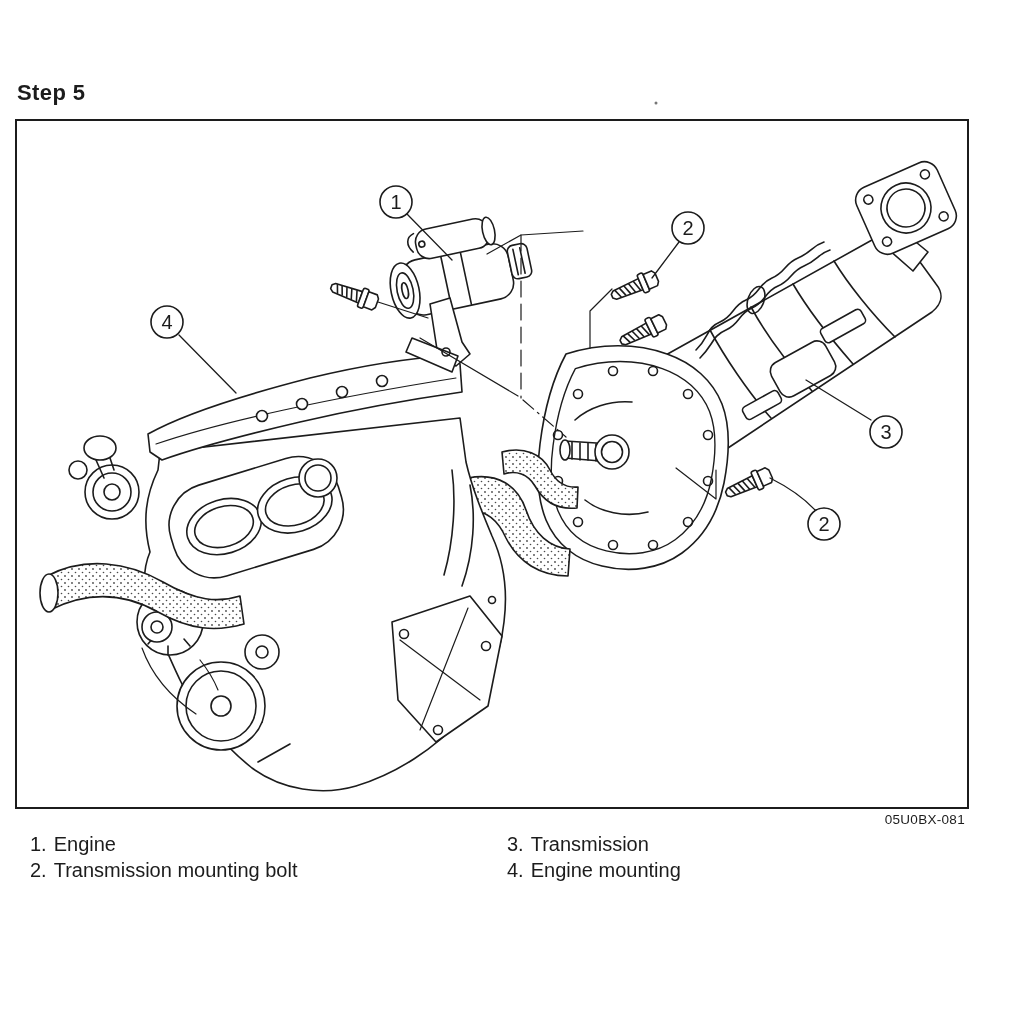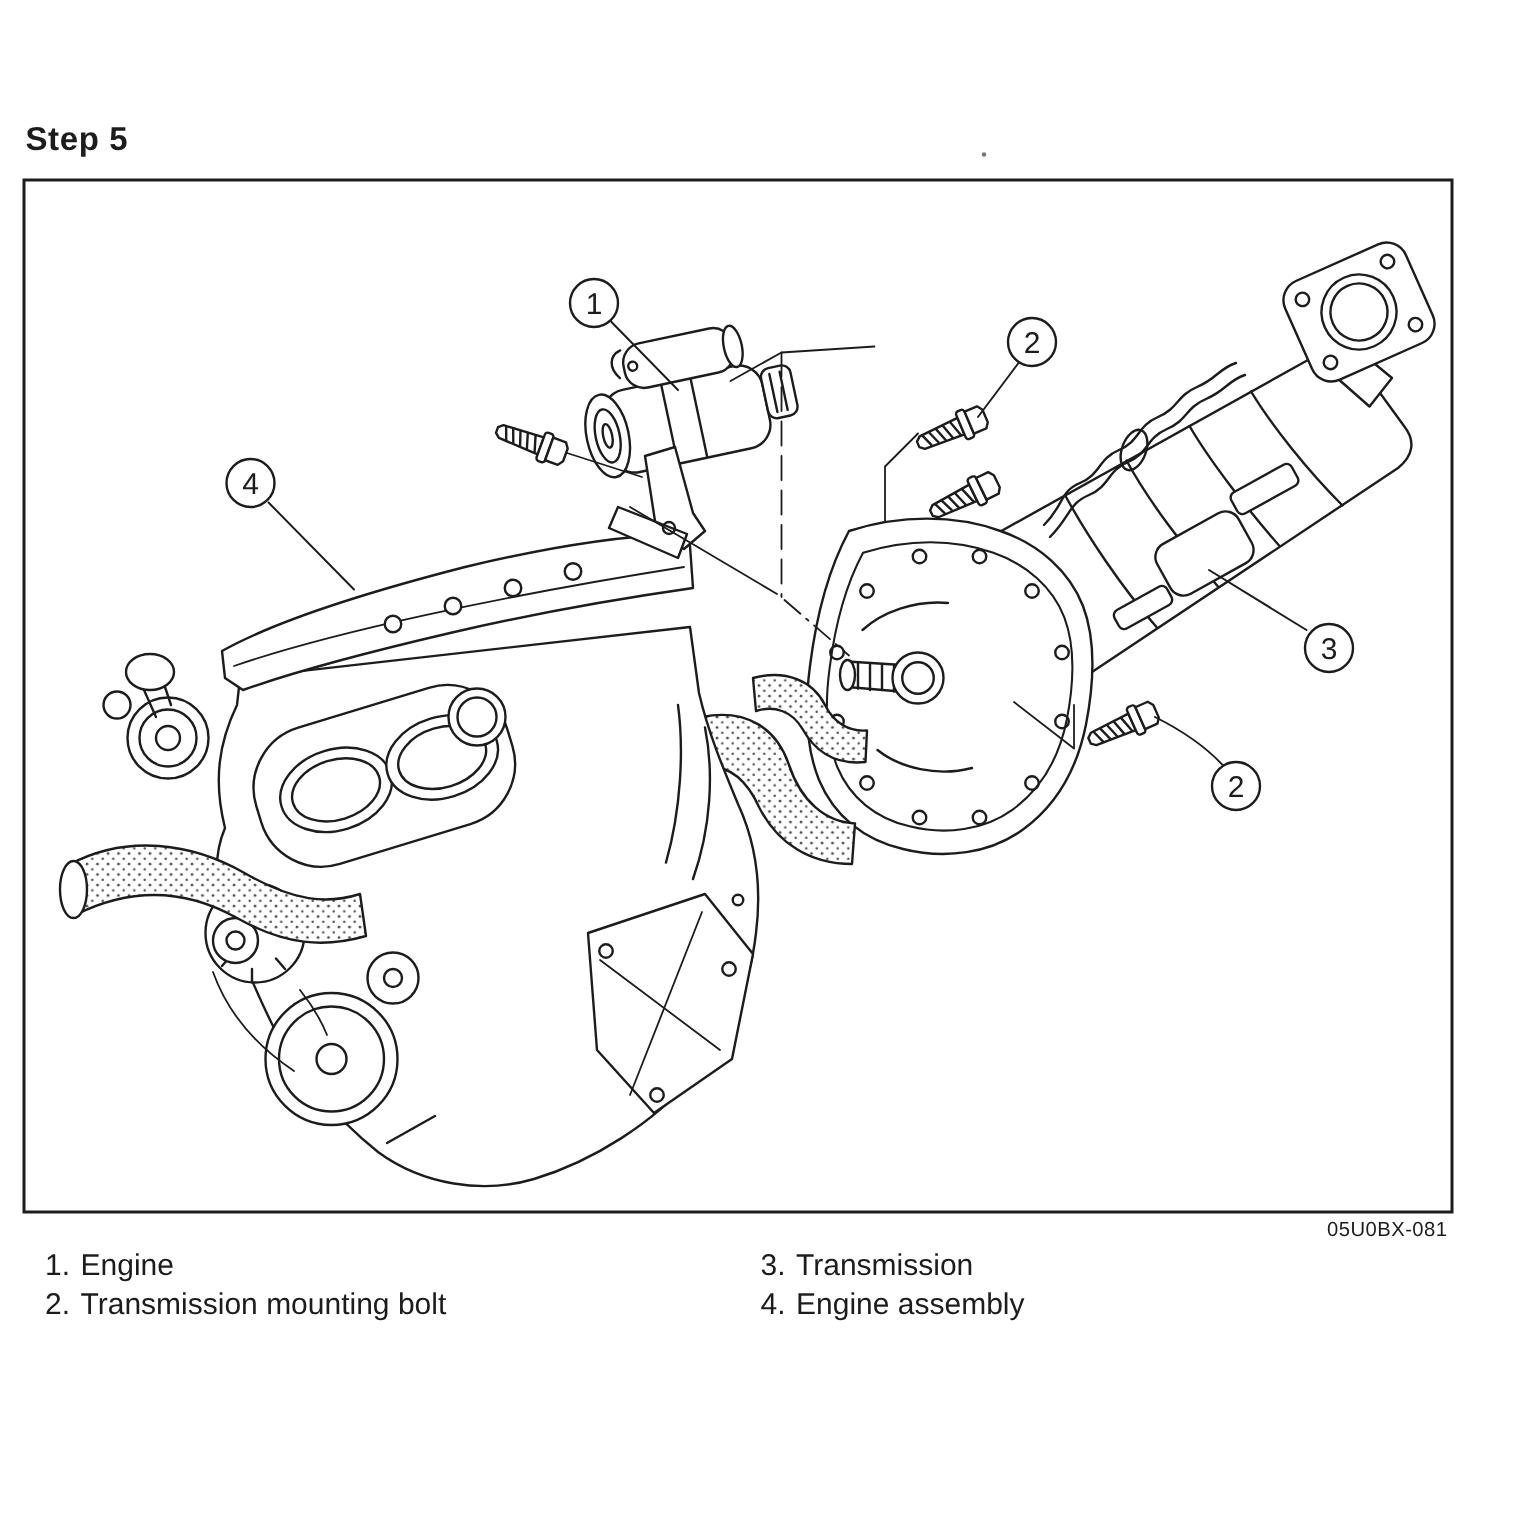--- a/index.html
+++ b/index.html
@@ -261,15 +261,15 @@
   </div>
 </div>
 
 <div class="legend-col c2">
   <div class="legend-row">
     <span>3.</span>
     <span>Transmission</span>
   </div>
   <div class="legend-row">
     <span>4.</span>
-    <span>Engine assembly</span>
+    <span>Engine mounting</span>
   </div>
 </div>
 
 </body></html>

